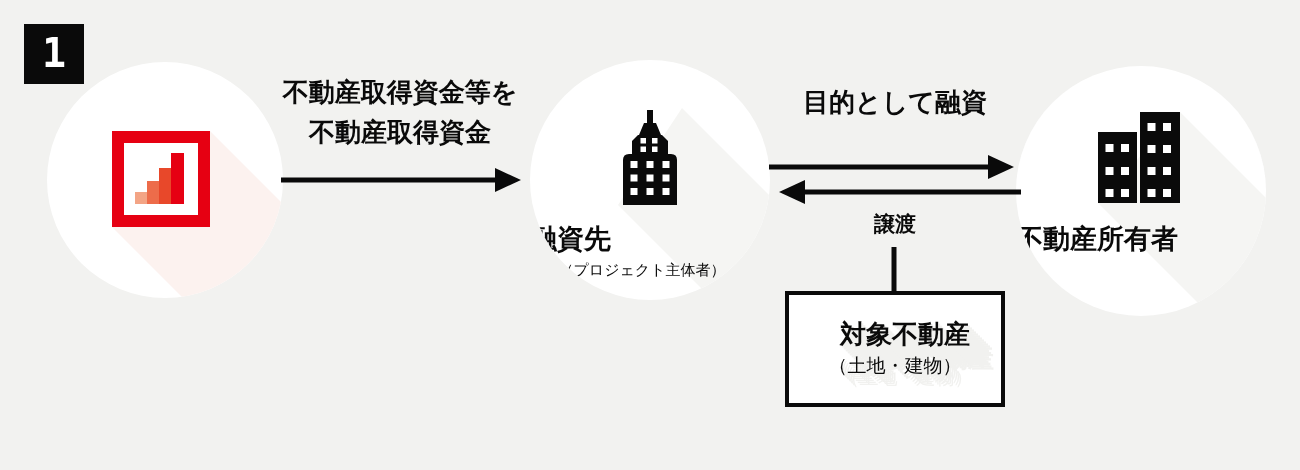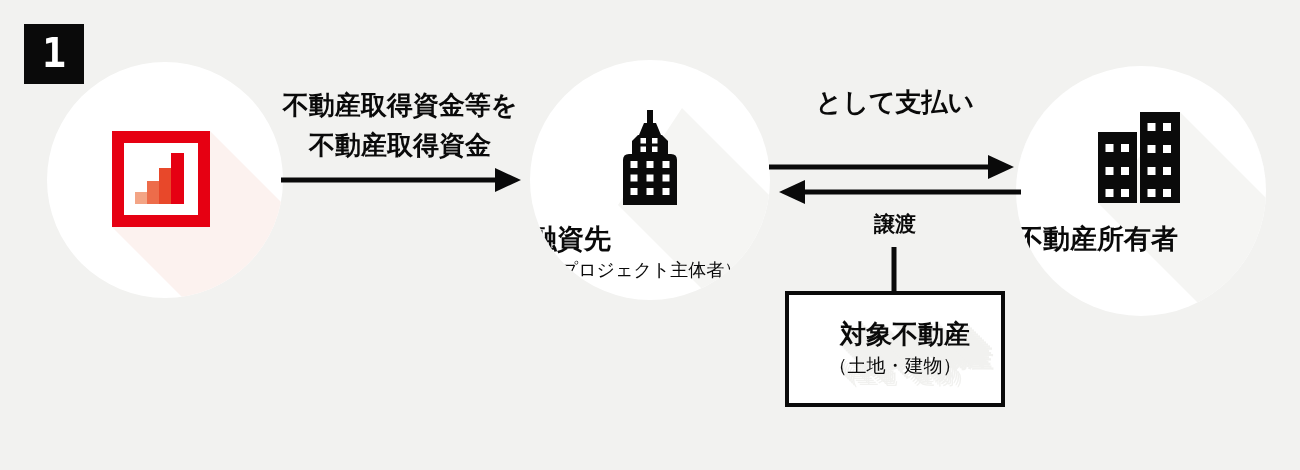--- a/index.html
+++ b/index.html
@@ -20,31 +20,31 @@
   .circle-left  { left:47px;  top:62px; width:236px; height:236px; }
   .circle-mid   { left:530px; top:60px; width:240px; height:240px; }
   .circle-right { left:1016px; top:66px; width:250px; height:250px; }
   .circle svg { position:absolute; left:0; top:0; width:100%; height:100%; }
   .node-label {
     position:absolute; left:0; right:0; text-align:left;
     font-weight:bold; font-size:27px; line-height:27px; z-index:2;
   }
   .node-sublabel {
     position:absolute; left:0; right:16px; text-align:center;
-    font-weight:normal; font-size:18px; line-height:20px; z-index:2;
+    font-weight:normal; font-size:15px; line-height:20px; z-index:2;
   }
   .borrower-label { top:166px; }
   .borrower-sublabel { top:200px; }
   .owner-label { top:160px; }
   .flow-label {
     position:absolute; text-align:center; font-weight:bold;
     font-size:26px; line-height:40px; z-index:3;
   }
   .flow-label span { display:block; }
-  .loan-label    { left:275px; top:85px; width:250px; }
+  .loan-label    { left:275px; top:72px; width:250px; }
   .payment-label { left:772px; top:82px; width:246px; }
   .transfer-label {
     position:absolute; left:845px; top:210px; width:100px; text-align:center;
     font-weight:bold; font-size:21px; line-height:28px; z-index:3;
   }
   .arrows { position:absolute; left:0; top:0; width:1300px; height:470px; z-index:1; pointer-events:none; }
   .property-box {
     position:absolute; left:785px; top:291px; width:220px; height:116px;
     box-sizing:border-box; background:#ffffff; border:4px solid #0a0a0a;
     display:flex; flex-direction:column; align-items:center; justify-content:center;
@@ -139,21 +139,21 @@
       </g>
     </svg>
     <div class="node-label owner-label">不動産所有者</div>
   </div>
 
   <div class="flow-label loan-label">
     <span>不動産取得資金等を</span>
     <span>不動産取得資金</span>
   </div>
   <div class="flow-label payment-label">
-    <span>として支払い</span>
+    <span>目的として融資</span>
   </div>
   <div class="transfer-label">譲渡</div>
 
   <svg class="arrows" viewBox="0 0 1300 470">
     <g>
       <line x1="281" y1="180" x2="498" y2="180" stroke="#0a0a0a" stroke-width="5"></line>
       <polygon points="495,168 521,180 495,192" fill="#0a0a0a"></polygon>
     </g>
     <g>
       <line x1="769" y1="167" x2="991" y2="167" stroke="#0a0a0a" stroke-width="5"></line>

